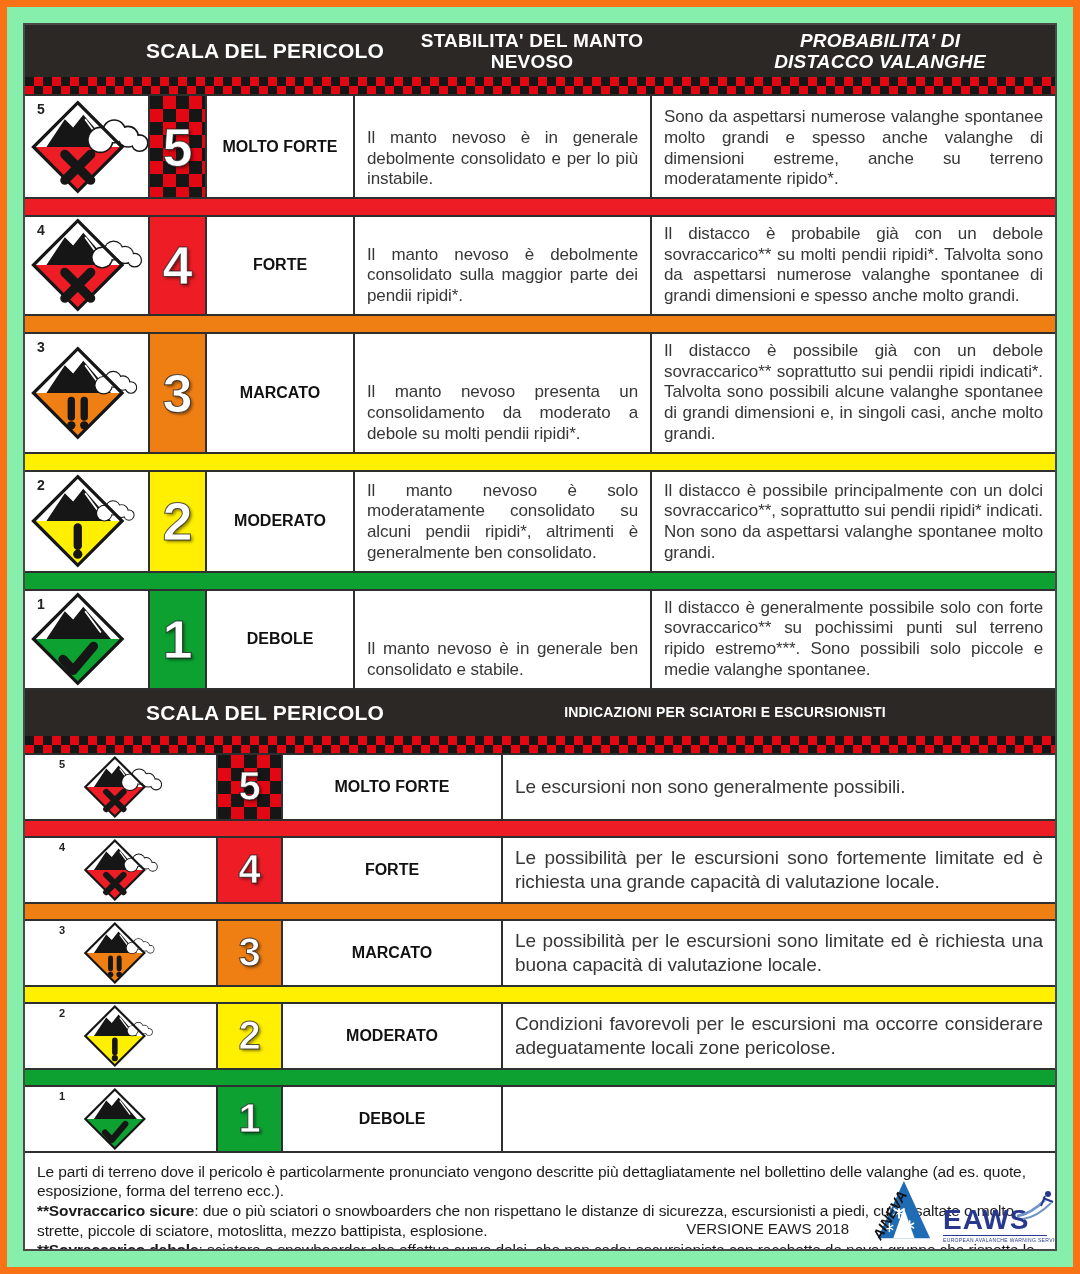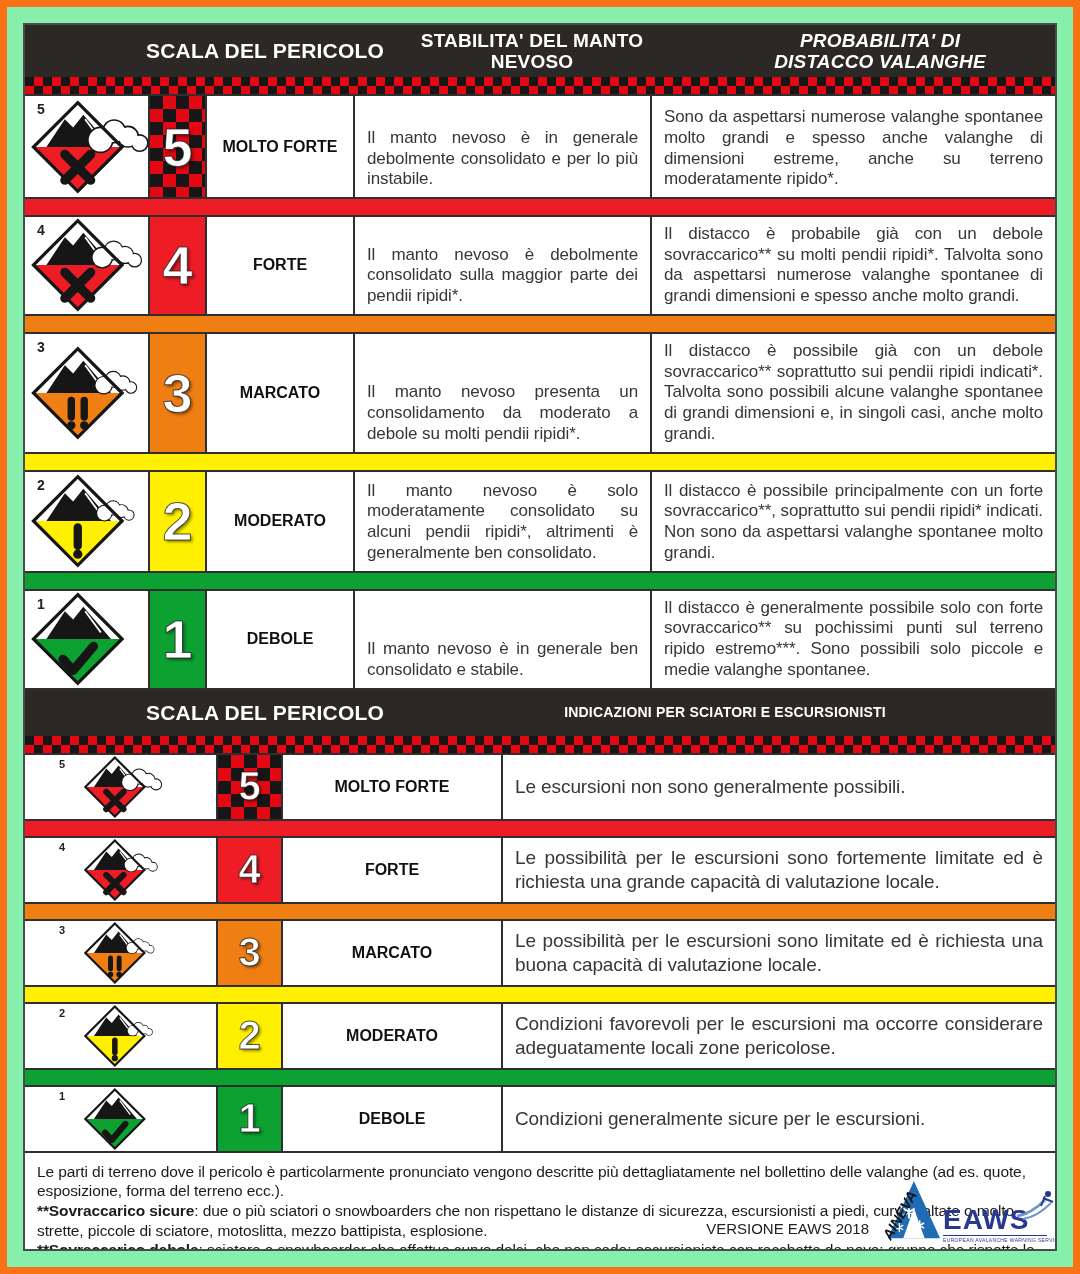--- a/index.html
+++ b/index.html
@@ -49,21 +49,21 @@
   .txt.vcenter{align-items:center;}
   .txt.brd{border-right:2px solid #2f2f2f;}
   .txtinner{width:100%;font-size:17px;line-height:1.22;color:#373737;text-align:justify;letter-spacing:-.1px;}
   .t2row .txtinner{font-size:19px;}
 
   
   .footer{position:relative;flex:1 1 auto;min-height:0;padding:9px 12px 4px 12px;border-radius:31px;}
   .footer p{margin:0;font-size:15.5px;line-height:1.27;letter-spacing:-.1px;color:#1b1b1b;}
   .footer b{font-weight:bold;}
 
-  .brand{position:absolute;right:8px;bottom:4px;display:flex;align-items:flex-end;gap:0;}
+  .brand{position:absolute;right:8px;bottom:4px;display:flex;align-items:flex-end;gap:10px;}
   .version{font-size:15px;color:#222;margin-right:10px;margin-bottom:8px;white-space:nowrap;}
   .aineva svg{display:block;width:64px;height:68px;}
   .eaws{position:relative;width:104px;padding-top:14px;margin-bottom:2px;}
   .eaws-word{font-size:28px;font-weight:bold;color:#28388f;letter-spacing:1px;line-height:1;}
   .eaws-sub{font-size:5px;color:#28388f;letter-spacing:.35px;white-space:nowrap;border-top:1px solid #28388f;margin-top:1px;padding-top:1px;}
   .eaws svg.skier{position:absolute;right:-12px;top:-6px;width:44px;height:36px;}
 </style>
 </head>
 <body>
 
@@ -281,21 +281,21 @@
           </span>
     </div>
     <div class="band" style="background: rgb(255, 239, 0);">
           <span>2</span>
         </div>
     <div class="lbl">MODERATO</div>
     <div class="txt brd">
           <div class="txtinner">Il manto nevoso è solo moderatamente consolidato su alcuni pendii ripidi*, altrimenti è generalmente ben consolidato.</div>
         </div>
     <div class="txt">
-          <div class="txtinner">Il distacco è possibile principalmente con un forte sovraccarico**, soprattutto sui pendii ripidi* indicati. Non sono da aspettarsi valanghe spontanee molto grandi.</div>
+          <div class="txtinner">Il distacco è possibile principalmente con un dolci sovraccarico**, soprattutto sui pendii ripidi* indicati. Non sono da aspettarsi valanghe spontanee molto grandi.</div>
         </div>
   </div>
   <div class="sep sep1" style="background: rgb(12, 161, 49);"></div>
 
   <div class="trow t1row" style="min-height:94px">
     <div class="icell">
       <span class="lvlnum">1</span>
       <span class="dicon">
             <svg viewBox="0 0 132 104">
               <defs>
@@ -554,23 +554,20 @@
               <g transform="translate(56,74)">
                 <path d="M-16,0 L-5,12 L17,-14" stroke="#161616" stroke-width="10" fill="none" stroke-linecap="round" stroke-linejoin="round"></path>
               </g>
             </svg>
           </span>
     </div>
     <div class="band" style="background: rgb(12, 161, 49);">
           <span>1</span>
         </div>
     <div class="lbl">DEBOLE</div>
-    <div class="txt vcenter">
-          <div class="txtinner">Condizioni generalmente sicure per le escursioni.</div>
-        </div>
   </div>
 
   <div class="footer">
     <p>Le parti di terreno dove il pericolo è particolarmente pronunciato vengono descritte più dettagliatamente nel bollettino delle valanghe (ad es. quote, esposizione, forma del terreno ecc.).</p>
     <p><b>**Sovraccarico sicure</b><span>: due o più sciatori o snowboarders che non rispettano le distanze di sicurezza, escursionisti a piedi, curve saltate o molto strette, piccole di sciatore, motoslitta, mezzo battipista, esplosione.</span></p>
     <p><b>**Sovraccarico debole</b><span>: sciatore o snowboarder che effettua curve dolci, che non cade; escursionista con racchette da neve; gruppo che rispetta le distanze di sicurezza (minimo 10 m).</span></p>
 
     <div class="brand">
       <span class="version">VERSIONE EAWS 2018</span>
       <span class="aineva">

